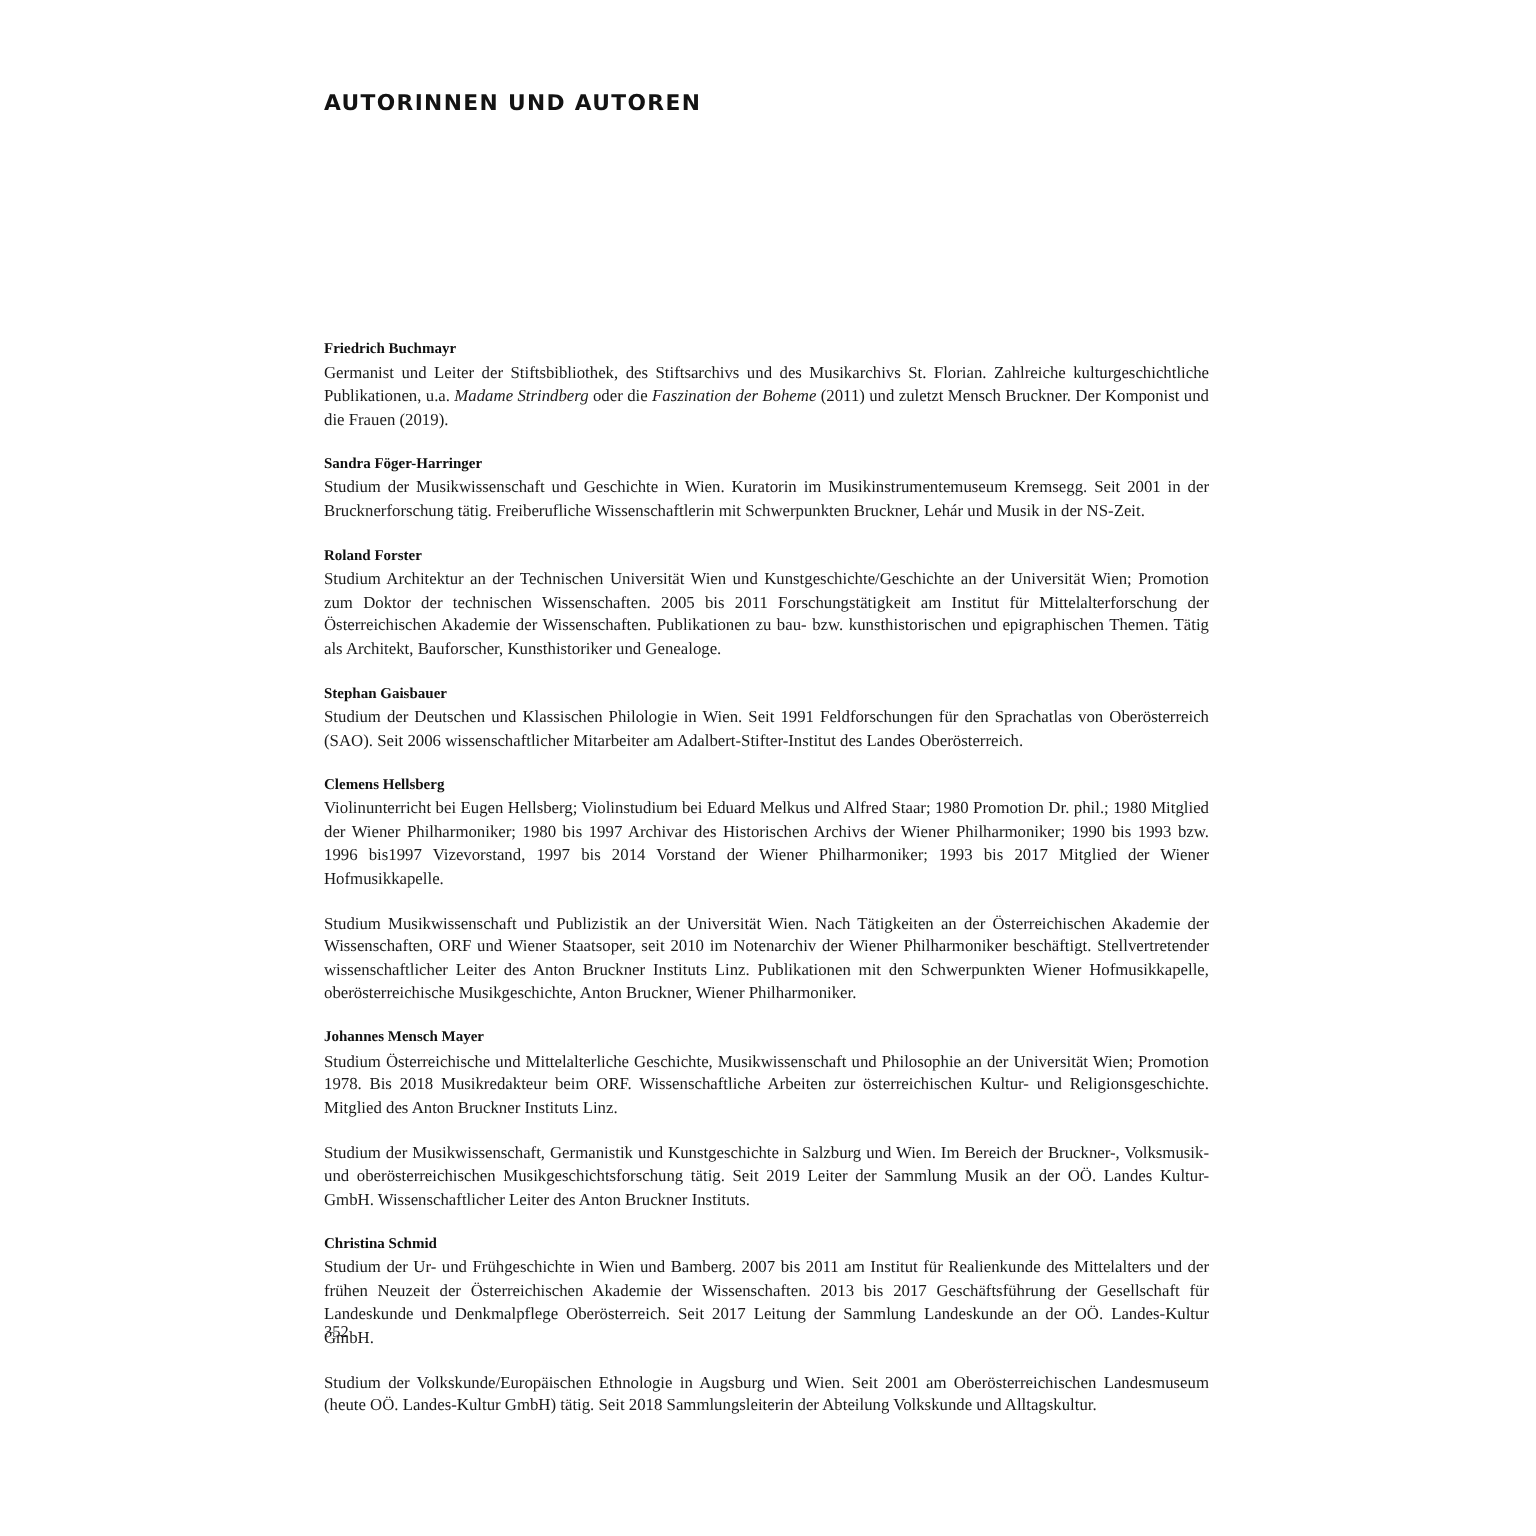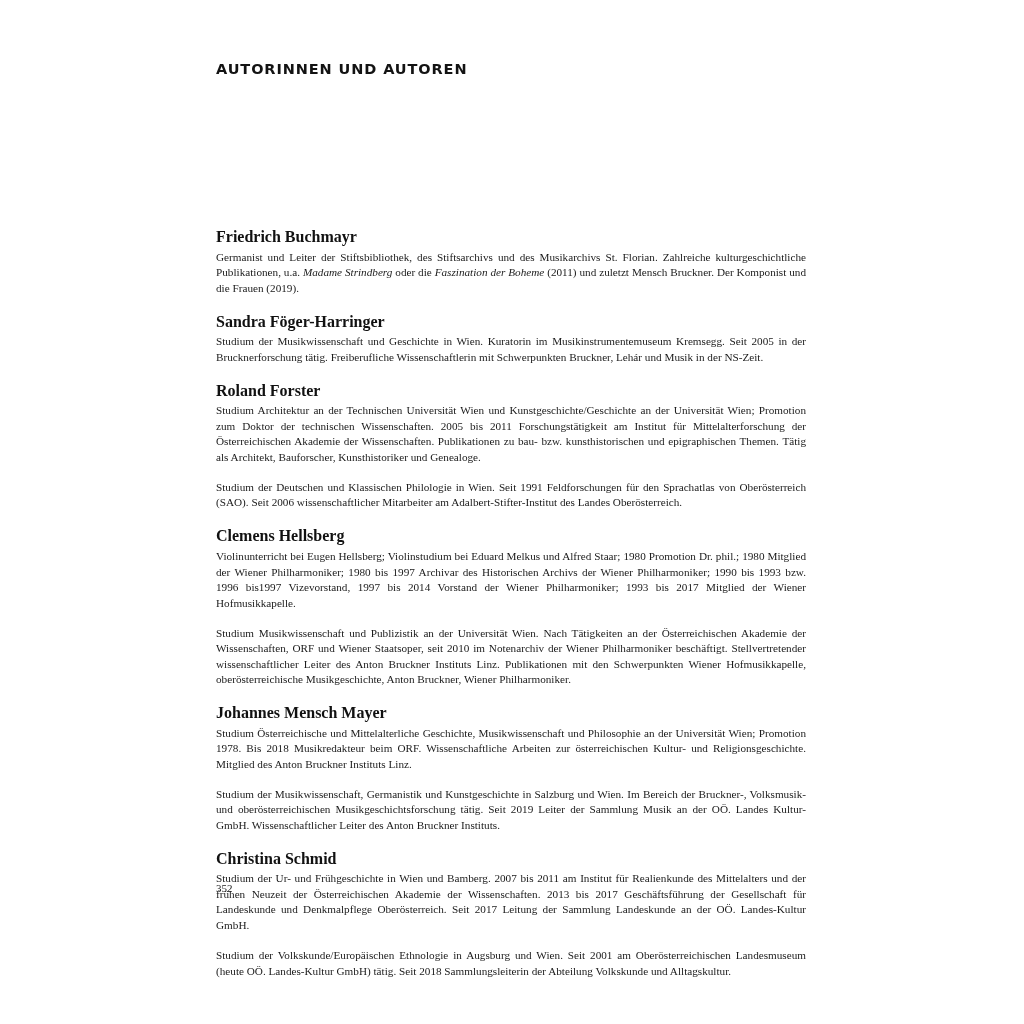--- a/index.html
+++ b/index.html
@@ -35,21 +35,21 @@
     left: 216px;
     top: 226px;
     width: 590px;
   }
   .entry {
     margin-bottom: 14.5px;
   }
   .entry-name {
     font-family: "Liberation Serif", serif;
     font-weight: bold;
-    font-size: 16px;
+    font-size: 10px;
     line-height: 1.35;
     color: #111111;
     margin-bottom: 2px;
   }
   .entry-bio {
     font-family: "Liberation Serif", serif;
     font-size: 11.2px;
     line-height: 1.385;
     text-align: justify;
     color: #1a1a1a;
@@ -74,27 +74,28 @@
 
   <div class="page-title">AUTORINNEN UND AUTOREN</div>
 
   <div class="content">
       <div class="entry">
         <div class="entry-name">Friedrich Buchmayr</div>
         <div class="entry-bio"><span>Germanist und Leiter der Stiftsbibliothek, des Stiftsarchivs und des Musikarchivs St. Florian. Zahlreiche kulturgeschichtliche Publikationen, u.a. </span><i>Madame Strindberg</i><span> oder die </span><i>Faszination der Boheme</i><span> (2011) und zuletzt Mensch Bruckner. Der Komponist und die Frauen (2019).</span></div>
       </div>
       <div class="entry">
         <div class="entry-name">Sandra Föger-Harringer</div>
-        <div class="entry-bio"><span>Studium der Musikwissenschaft und Geschichte in Wien. Kuratorin im Musikinstrumentemuseum Kremsegg. Seit 2005 in der Brucknerforschung tätig. Freiberufliche Wissenschaftlerin mit Schwerpunkten Bruckner, Lehár und Musik in der NS-Zeit.</span></div>
+        <div class="entry-bio"><span>Studium der Musikwissenschaft und Geschichte in Wien. Kuratorin im Musikinstrumentemuseum Kremsegg. Seit 2001 in der Brucknerforschung tätig. Freiberufliche Wissenschaftlerin mit Schwerpunkten Bruckner, Lehár und Musik in der NS-Zeit.</span></div>
       </div>
       <div class="entry">
         <div class="entry-name">Roland Forster</div>
         <div class="entry-bio"><span>Studium Architektur an der Technischen Universität Wien und Kunstgeschichte/Geschichte an der Universität Wien; Promotion zum Doktor der technischen Wissenschaften. 2005 bis 2011 Forschungstätigkeit am Institut für Mittelalterforschung der Österreichischen Akademie der Wissenschaften. Publikationen zu bau- bzw. kunsthistorischen und epigraphischen Themen. Tätig als Architekt, Bauforscher, Kunsthistoriker und Genealoge.</span></div>
       </div>
       <div class="entry">
+        <div class="entry-name">Stephan Gaisbauer</div>
         <div class="entry-bio"><span>Studium der Deutschen und Klassischen Philologie in Wien. Seit 1991 Feldforschungen für den Sprachatlas von Oberösterreich (SAO). Seit 2006 wissenschaftlicher Mitarbeiter am Adalbert-Stifter-Institut des Landes Oberösterreich.</span></div>
       </div>
       <div class="entry">
         <div class="entry-name">Clemens Hellsberg</div>
         <div class="entry-bio"><span>Violinunterricht bei Eugen Hellsberg; Violinstudium bei Eduard Melkus und Alfred Staar; 1980 Promotion Dr. phil.; 1980 Mitglied der Wiener Philharmoniker; 1980 bis 1997 Archivar des Historischen Archivs der Wiener Philharmoniker; 1990 bis 1993 bzw. 1996 bis1997 Vizevorstand, 1997 bis 2014 Vorstand der Wiener Philharmoniker; 1993 bis 2017 Mitglied der Wiener Hofmusikkapelle.</span></div>
       </div>
       <div class="entry">
         <div class="entry-bio"><span>Studium Musikwissenschaft und Publizistik an der Universität Wien. Nach Tätigkeiten an der Österreichischen Akademie der Wissenschaften, ORF und Wiener Staatsoper, seit 2010 im Notenarchiv der Wiener Philharmoniker beschäftigt. Stellvertretender wissenschaftlicher Leiter des Anton Bruckner Instituts Linz. Publikationen mit den Schwerpunkten Wiener Hofmusikkapelle, oberösterreichische Musikgeschichte, Anton Bruckner, Wiener Philharmoniker.</span></div>
       </div>
       <div class="entry">

